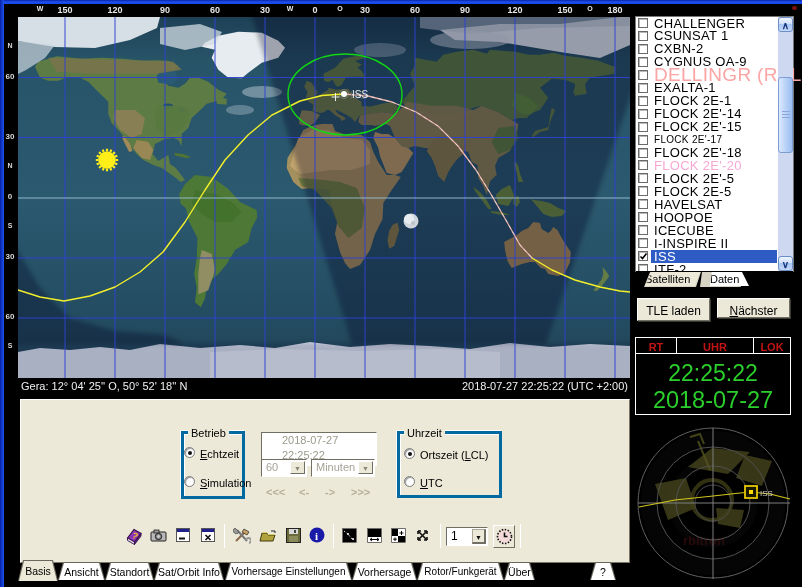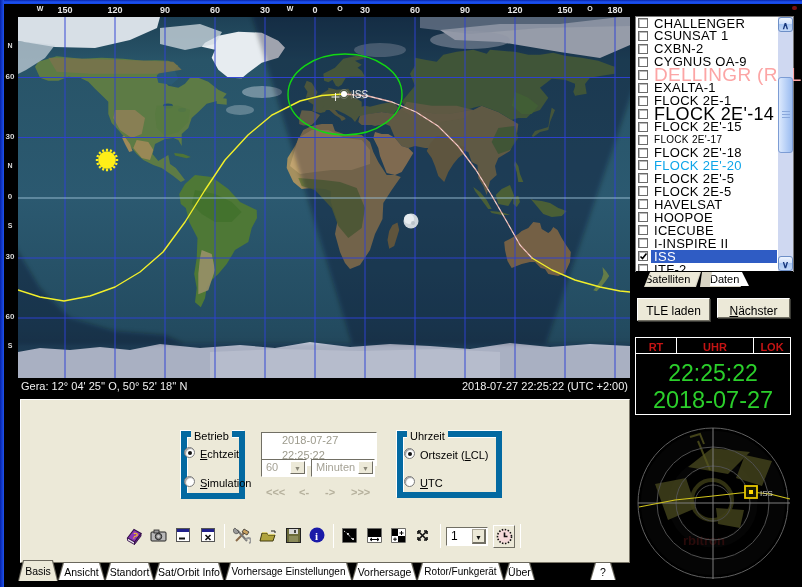--- a/index.html
+++ b/index.html
@@ -1,18 +1,18 @@
 <!DOCTYPE html>
 <html><head><meta charset="utf-8"><title>sat</title>
 <style>
 *{margin:0;padding:0;box-sizing:border-box}
 html,body{width:802px;height:587px;background:#000;overflow:hidden;
  font-family:"Liberation Sans",sans-serif;-webkit-font-smoothing:antialiased}
 .abs{position:absolute}
-.gb{position:absolute;border:6px solid #0369a1;box-shadow:1px 1px 0 #fff inset, -1px -1px 0 #fff;}
+.gb{position:absolute;border:3px solid #0369a1;box-shadow:1px 1px 0 #fff inset, -1px -1px 0 #fff;}
 .gblabel{position:absolute;top:-7px;left:4px;background:#ece9d8;padding:0 3px;font-size:11px;color:#000}
 .radio{position:absolute;width:11px;height:11px;border-radius:50%;background:#fff;
  border:1px solid #7a7a7a;box-shadow:inset 1px 1px 1px #9a9a9a}
 .radio .dot{position:absolute;left:2.5px;top:2.5px;width:4px;height:4px;border-radius:50%;background:#111}
 .btn3d{position:absolute;background:#ece9d8;border-top:1.5px solid #fff;border-left:1.5px solid #fff;
  border-right:1.5px solid #716f64;border-bottom:1.5px solid #716f64;box-shadow:1px 1px 0 #3a3a35;
  font-size:12px;color:#000;text-align:center}
 u{text-decoration:underline}
 </style></head>
 <body>
@@ -150,29 +150,29 @@
 <div class="abs" style="left:654px;top:43px;font-size:13px;line-height:12px;letter-spacing:0.3px;color:#000;white-space:nowrap">CXBN-2</div>
 <div class="abs" style="left:638px;top:57px;width:10px;height:10px;background:#fff;border:1px solid #6a6a6a;box-shadow:inset 1px 1px 0 #b8b8b8"></div>
 <div class="abs" style="left:654px;top:56px;font-size:13px;line-height:12px;letter-spacing:0.3px;color:#000;white-space:nowrap">CYGNUS OA-9</div>
 <div class="abs" style="left:638px;top:70px;width:10px;height:10px;background:#fff;border:1px solid #6a6a6a;box-shadow:inset 1px 1px 0 #b8b8b8"></div>
 <div class="abs" style="left:654px;top:69px;font-size:19px;line-height:12px;letter-spacing:0.3px;color:#fca5a5;white-space:nowrap">DELLINGR (RBLE)</div>
 <div class="abs" style="left:638px;top:83px;width:10px;height:10px;background:#fff;border:1px solid #6a6a6a;box-shadow:inset 1px 1px 0 #b8b8b8"></div>
 <div class="abs" style="left:654px;top:82px;font-size:13px;line-height:12px;letter-spacing:0.3px;color:#000;white-space:nowrap">EXALTA-1</div>
 <div class="abs" style="left:638px;top:96px;width:10px;height:10px;background:#fff;border:1px solid #6a6a6a;box-shadow:inset 1px 1px 0 #b8b8b8"></div>
 <div class="abs" style="left:654px;top:95px;font-size:13px;line-height:12px;letter-spacing:0.3px;color:#000;white-space:nowrap">FLOCK 2E-1</div>
 <div class="abs" style="left:638px;top:109px;width:10px;height:10px;background:#fff;border:1px solid #6a6a6a;box-shadow:inset 1px 1px 0 #b8b8b8"></div>
-<div class="abs" style="left:654px;top:108px;font-size:18px;line-height:12px;letter-spacing:0.3px;color:#000;white-space:nowrap">FLOCK 2E'-14</div>
+<div class="abs" style="left:654px;top:108px;font-size:13px;line-height:12px;letter-spacing:0.3px;color:#000;white-space:nowrap">FLOCK 2E'-14</div>
 <div class="abs" style="left:638px;top:122px;width:10px;height:10px;background:#fff;border:1px solid #6a6a6a;box-shadow:inset 1px 1px 0 #b8b8b8"></div>
 <div class="abs" style="left:654px;top:121px;font-size:13px;line-height:12px;letter-spacing:0.3px;color:#000;white-space:nowrap">FLOCK 2E'-15</div>
 <div class="abs" style="left:638px;top:135px;width:10px;height:10px;background:#fff;border:1px solid #6a6a6a;box-shadow:inset 1px 1px 0 #b8b8b8"></div>
 <div class="abs" style="left:654px;top:134px;font-size:10px;line-height:12px;letter-spacing:0.3px;color:#000;white-space:nowrap">FLOCK 2E'-17</div>
 <div class="abs" style="left:638px;top:148px;width:10px;height:10px;background:#fff;border:1px solid #6a6a6a;box-shadow:inset 1px 1px 0 #b8b8b8"></div>
 <div class="abs" style="left:654px;top:147px;font-size:13px;line-height:12px;letter-spacing:0.3px;color:#000;white-space:nowrap">FLOCK 2E'-18</div>
 <div class="abs" style="left:638px;top:160px;width:10px;height:10px;background:#fff;border:1px solid #6a6a6a;box-shadow:inset 1px 1px 0 #b8b8b8"></div>
-<div class="abs" style="left:654px;top:160px;font-size:13px;line-height:12px;letter-spacing:0.3px;color:#0ea5e9;white-space:nowrap">FLOCK 2E'-20</div>
+<div class="abs" style="left:654px;top:160px;font-size:13px;line-height:12px;letter-spacing:0.3px;color:#f9a8d4;white-space:nowrap">FLOCK 2E'-20</div>
 <div class="abs" style="left:638px;top:173px;width:10px;height:10px;background:#fff;border:1px solid #6a6a6a;box-shadow:inset 1px 1px 0 #b8b8b8"></div>
 <div class="abs" style="left:654px;top:173px;font-size:13px;line-height:12px;letter-spacing:0.3px;color:#000;white-space:nowrap">FLOCK 2E'-5</div>
 <div class="abs" style="left:638px;top:186px;width:10px;height:10px;background:#fff;border:1px solid #6a6a6a;box-shadow:inset 1px 1px 0 #b8b8b8"></div>
 <div class="abs" style="left:654px;top:186px;font-size:13px;line-height:12px;letter-spacing:0.3px;color:#000;white-space:nowrap">FLOCK 2E-5</div>
 <div class="abs" style="left:638px;top:199px;width:10px;height:10px;background:#fff;border:1px solid #6a6a6a;box-shadow:inset 1px 1px 0 #b8b8b8"></div>
 <div class="abs" style="left:654px;top:199px;font-size:13px;line-height:12px;letter-spacing:0.3px;color:#000;white-space:nowrap">HAVELSAT</div>
 <div class="abs" style="left:638px;top:212px;width:10px;height:10px;background:#fff;border:1px solid #6a6a6a;box-shadow:inset 1px 1px 0 #b8b8b8"></div>
 <div class="abs" style="left:654px;top:212px;font-size:13px;line-height:12px;letter-spacing:0.3px;color:#000;white-space:nowrap">HOOPOE</div>
 <div class="abs" style="left:638px;top:225px;width:10px;height:10px;background:#fff;border:1px solid #6a6a6a;box-shadow:inset 1px 1px 0 #b8b8b8"></div>
 <div class="abs" style="left:654px;top:225px;font-size:13px;line-height:12px;letter-spacing:0.3px;color:#000;white-space:nowrap">ICECUBE</div>

